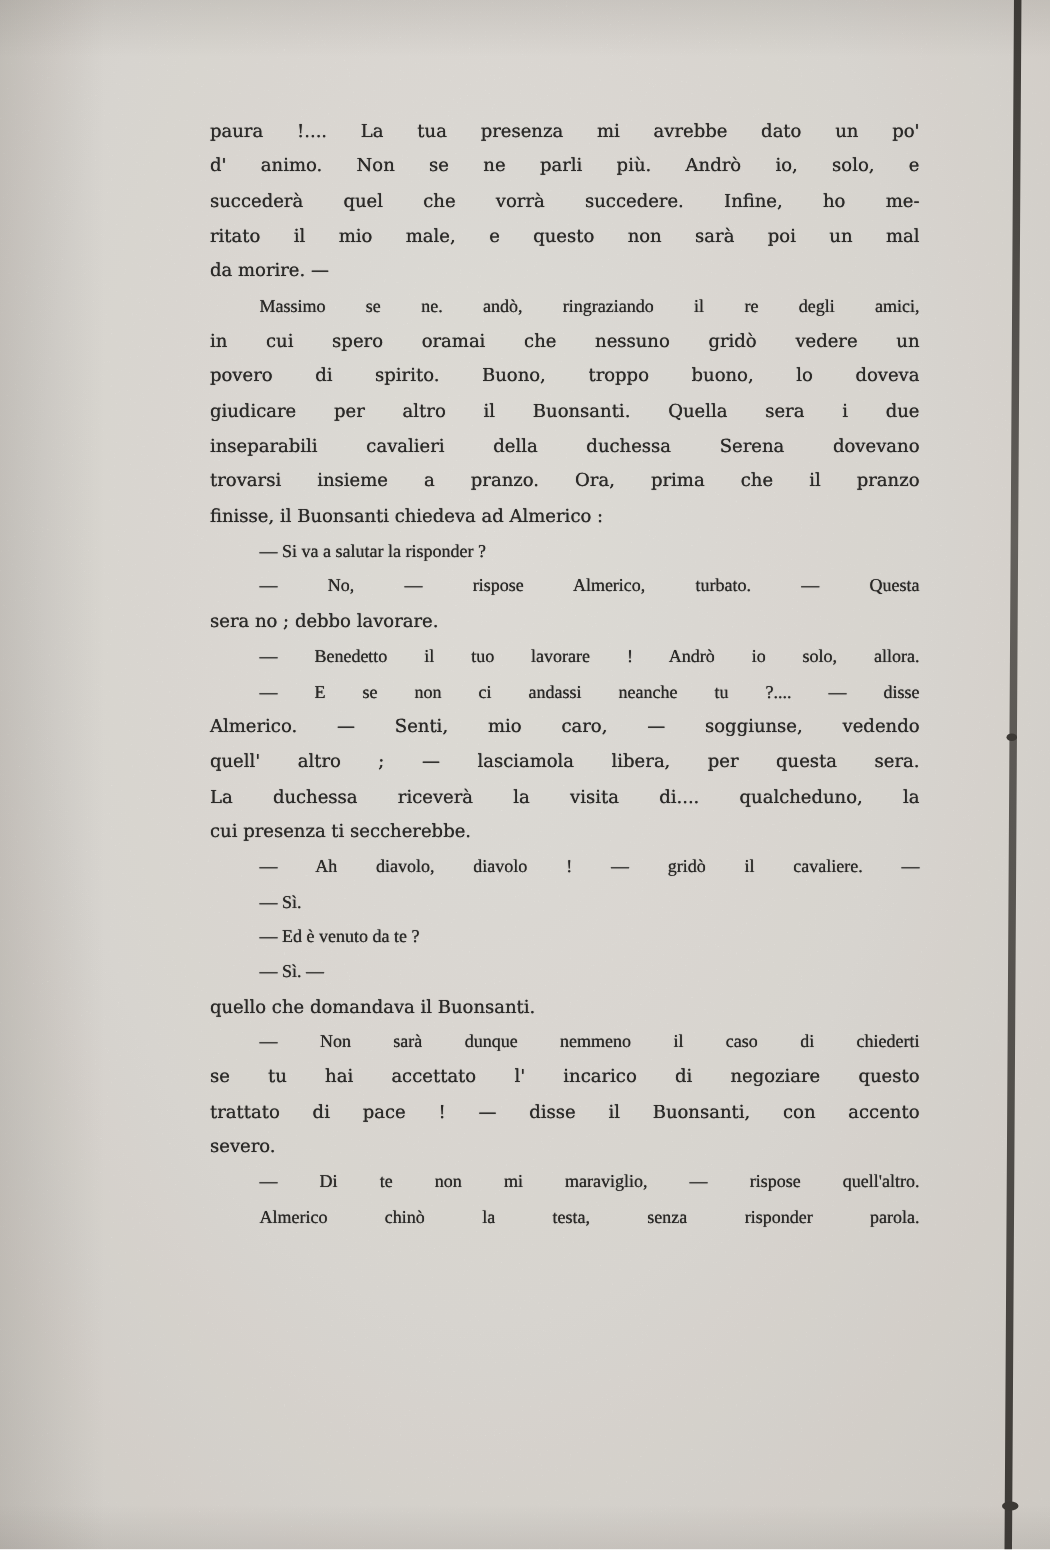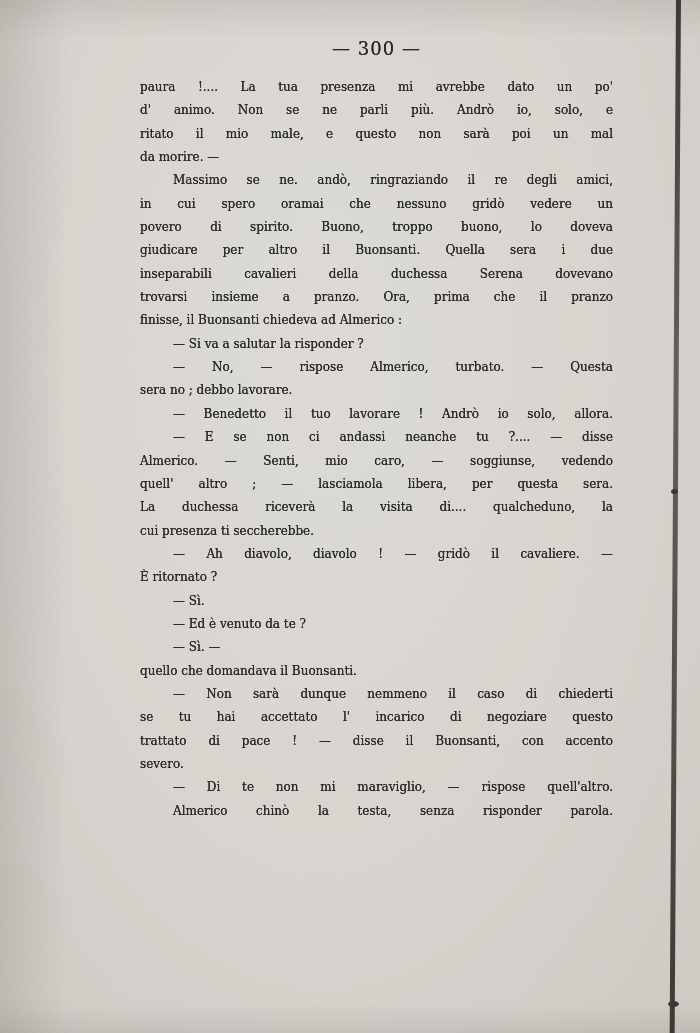--- a/index.html
+++ b/index.html
@@ -64,21 +64,21 @@
     width: 473px;
   }
   .ln {
     height: 23.35px;
     line-height: 23.35px;
     font-size: 12px;
     white-space: normal;
     text-shadow: 0 0 0.5px currentColor;
   }
   .ln.j   { text-align: justify; text-align-last: justify; }
-  .ln.ind { padding-left: 33px; }
+  .ln.ind { padding-left: 33px; font-family: Liberation Serif, serif; }
 </style>
 </head>
 <body>
 
 <div class="page">
 
   <svg class="grain" xmlns="http://www.w3.org/2000/svg" width="700" height="1033">
     <filter id="g">
       <feTurbulence type="fractalNoise" baseFrequency="0.85" numOctaves="2" stitchTiles="stitch"></feTurbulence>
       <feColorMatrix type="matrix" values="0 0 0 0 0.35  0 0 0 0 0.33  0 0 0 0 0.30  0.9 0.9 0.9 0 0"></feColorMatrix>
@@ -87,45 +87,44 @@
   </svg>
 
   <div class="vignette left"></div>
   <div class="vignette top"></div>
   <div class="vignette bottom"></div>
 
   <div class="edge-line"></div>
   <div class="speck s1"></div>
   <div class="speck s2"></div>
 
-  <div class="hdr">— 300 —</div>
 
   <div class="text-block">
     <div class="ln j">paura !.... La tua presenza mi avrebbe dato un po'</div>
     <div class="ln j">d' animo. Non se ne parli più. Andrò io, solo, e</div>
+    <div class="ln j">succederà quel che vorrà succedere. Infine, ho me-</div>
     <div class="ln j">ritato il mio male, e questo non sarà poi un mal</div>
     <div class="ln">da morire. —</div>
     <div class="ln j ind">Massimo se ne. andò, ringraziando il re degli amici,</div>
     <div class="ln j">in cui spero oramai che nessuno gridò vedere un</div>
     <div class="ln j">povero di spirito. Buono, troppo buono, lo doveva</div>
     <div class="ln j">giudicare per altro il Buonsanti. Quella sera i due</div>
     <div class="ln j">inseparabili cavalieri della duchessa Serena dovevano</div>
     <div class="ln j">trovarsi insieme a pranzo. Ora, prima che il pranzo</div>
     <div class="ln">finisse, il Buonsanti chiedeva ad Almerico :</div>
     <div class="ln ind">— Si va a salutar la risponder ?</div>
     <div class="ln j ind">— No, — rispose Almerico, turbato. — Questa</div>
     <div class="ln">sera no ; debbo lavorare.</div>
     <div class="ln j ind">— Benedetto il tuo lavorare ! Andrò io solo, allora.</div>
     <div class="ln j ind">— E se non ci andassi neanche tu ?.... — disse</div>
     <div class="ln j">Almerico. — Senti, mio caro, — soggiunse, vedendo</div>
     <div class="ln j">quell' altro ; — lasciamola libera, per questa sera.</div>
     <div class="ln j">La duchessa riceverà la visita di.... qualcheduno, la</div>
     <div class="ln">cui presenza ti seccherebbe.</div>
     <div class="ln j ind">— Ah diavolo, diavolo ! — gridò il cavaliere. —</div>
-    <div class="ln">È ritornato ?</div>
     <div class="ln ind">— Sì.</div>
     <div class="ln ind">— Ed è venuto da te ?</div>
     <div class="ln ind">— Sì. —</div>
     <div class="ln">quello che domandava il Buonsanti.</div>
     <div class="ln j ind">— Non sarà dunque nemmeno il caso di chiederti</div>
     <div class="ln j">se tu hai accettato l' incarico di negoziare questo</div>
     <div class="ln j">trattato di pace ! — disse il Buonsanti, con accento</div>
     <div class="ln">severo.</div>
     <div class="ln j ind">— Di te non mi maraviglio, — rispose quell'altro.</div>
     <div class="ln j ind">Almerico chinò la testa, senza risponder parola.</div>

